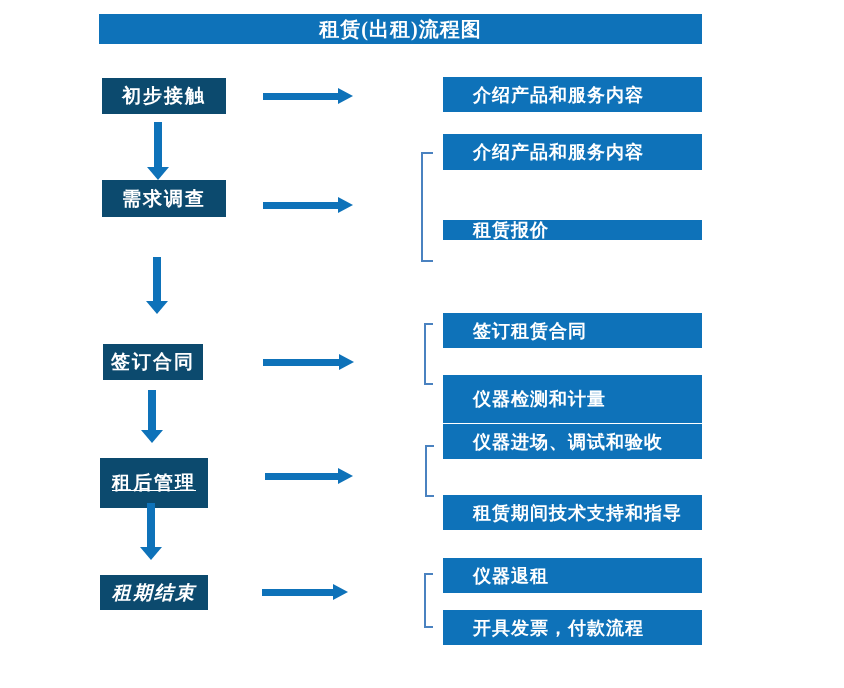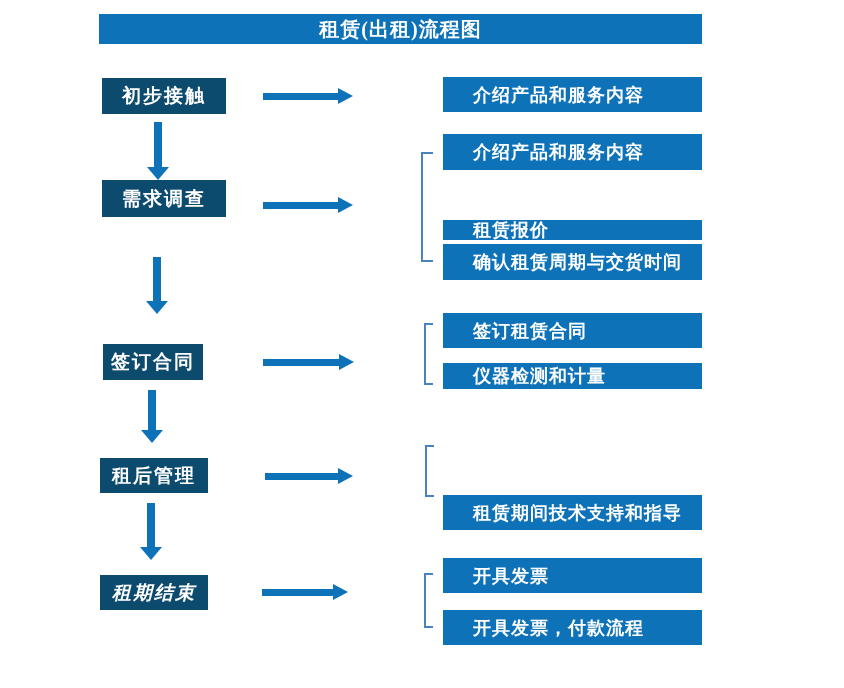--- a/index.html
+++ b/index.html
@@ -62,21 +62,21 @@
 </head>
 <body>
 
 <div class="canvas">
 
   <div class="title-bar">租赁(出租)流程图</div>
 
   <div class="stage-box" style="left:102px;top:78px;width:124px;height:36px;">初步接触</div>
   <div class="stage-box" style="left:102px;top:180px;width:124px;height:37px;">需求调查</div>
   <div class="stage-box" style="left:103px;top:344px;width:100px;height:36px;">签订合同</div>
-  <div class="stage-box" style="left:100px;top:458px;width:108px;height:35px;">租后管理</div>
+  <div class="stage-box" style="left:100px;top:458px;width:108px;height:50px;text-decoration:underline;">租后管理</div>
   <div class="stage-box" style="left:100px;top:575px;width:108px;height:35px;font-style:italic;">租期结束</div>
 
   <div class="v-arrow" style="left:147px;top:122px;height:58px;">
     <div class="v-shaft"></div>
     <div class="v-head"></div>
   </div>
   <div class="v-arrow" style="left:146px;top:257px;height:57px;">
     <div class="v-shaft"></div>
     <div class="v-head"></div>
   </div>
@@ -112,23 +112,23 @@
 
   <div class="bracket" style="left:421px;top:152px;width:12px;height:110px;"></div>
   <div class="bracket" style="left:424px;top:323px;width:9px;height:62px;"></div>
   <div class="bracket" style="left:425px;top:445px;width:9px;height:52px;"></div>
   <div class="bracket" style="left:424px;top:573px;width:9px;height:55px;"></div>
 
   <div class="output-box" style="top:77px;height:35px;">介绍产品和服务内容</div>
 
   <div class="output-box" style="top:134px;height:36px;">介绍产品和服务内容</div>
   <div class="output-box" style="top:172px;height:20px;margin-top:48px;">租赁报价</div>
-  <div class="output-box" style="top:244px;height:36px;">确认租赁周期与交货时间</div>
 
   <div class="output-box" style="top:313px;height:35px;">签订租赁合同</div>
-  <div class="output-box" style="top:363px;height:26px;">仪器检测和计量</div>
+  <div class="output-box" style="top:375px;height:48px;">仪器检测和计量</div>
 
+  <div class="output-box" style="top:424px;height:35px;">仪器进场、调试和验收</div>
   <div class="output-box" style="top:495px;height:35px;font-family:Liberation Mono, monospace;">租赁期间技术支持和指导</div>
 
-  <div class="output-box" style="top:558px;height:35px;">开具发票</div>
+  <div class="output-box" style="top:558px;height:35px;">仪器退租</div>
   <div class="output-box" style="top:610px;height:35px;text-align:center;">开具发票，付款流程</div>
 
 </div>
 
 </body></html>

